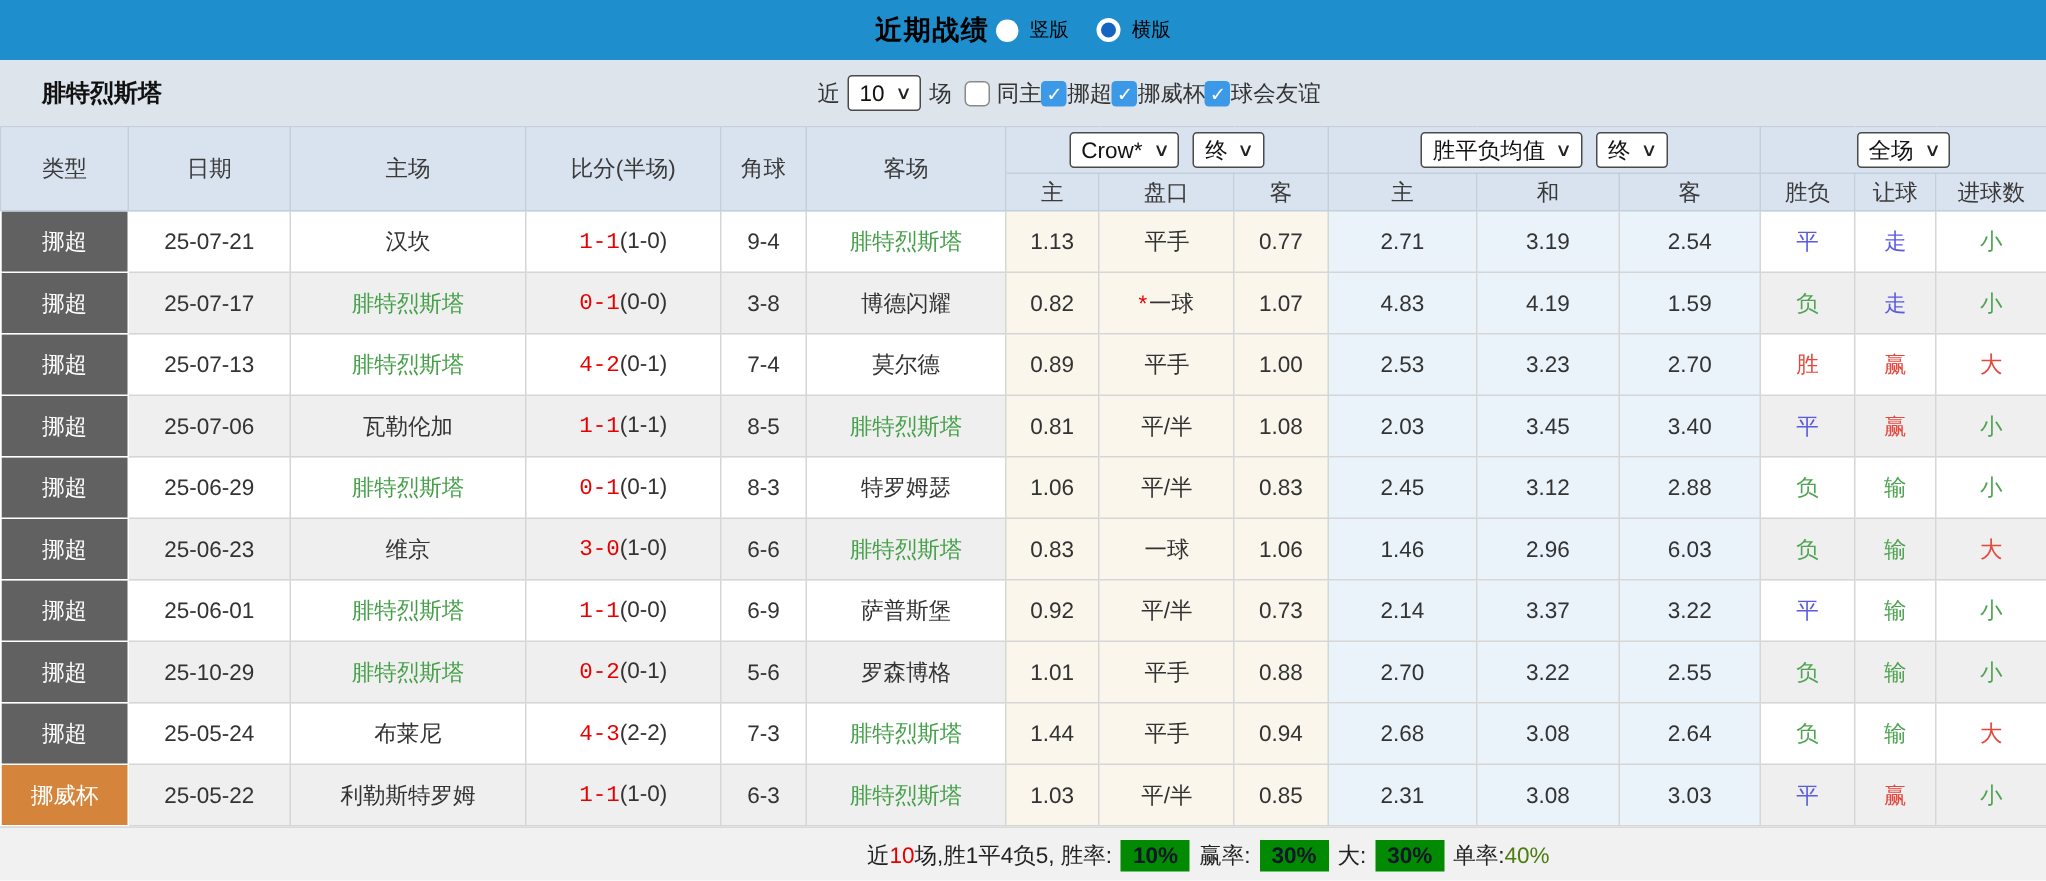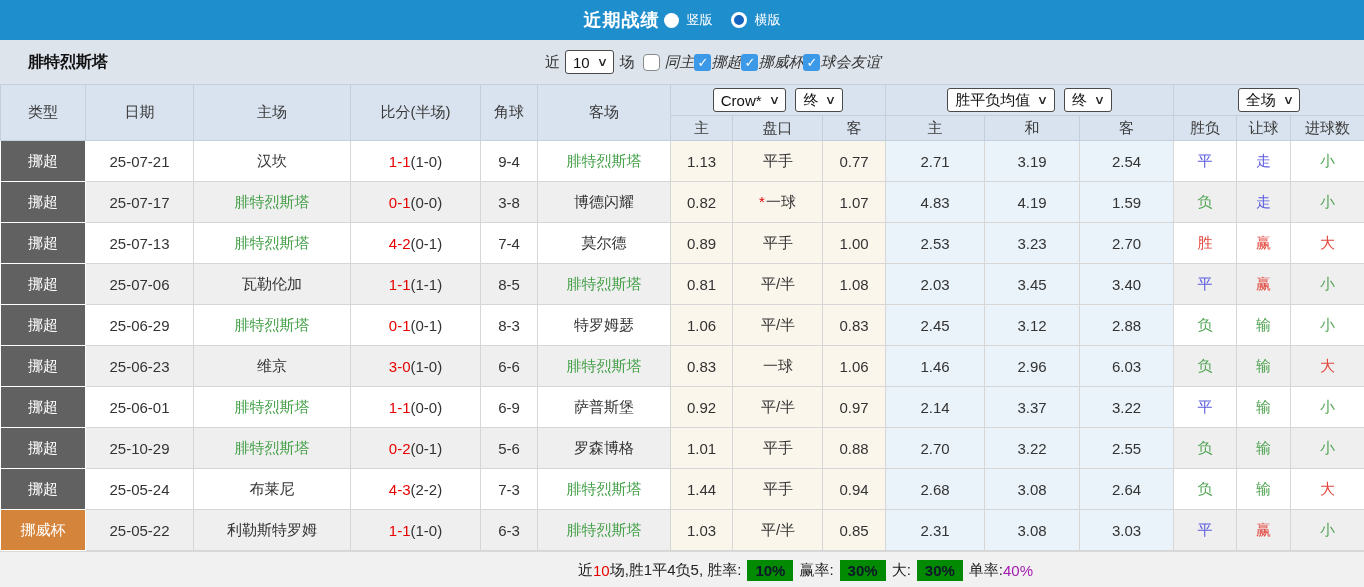--- a/index.html
+++ b/index.html
@@ -4,21 +4,21 @@
 <style>
   * { box-sizing: border-box; }
   html,body { margin:0; padding:0; }
   body {
     width:1364px; height:587px; background:#fff; color:#333;
     font-family:"Liberation Sans","DejaVu Sans",sans-serif; font-size:15px;
     overflow:hidden;
   }
   
   .topbar {
-    height:40px; background:#1f8ecd; color:#ffffff;
+    height:40px; background:#1f8ecd; color:#000000;
     display:flex; align-items:center; justify-content:center; gap:8px;
   }
   .topbar .title { font-size:18px; font-weight:bold; letter-spacing:1px; }
   .radio { width:15px; height:15px; border-radius:50%; display:inline-block; flex:none; }
   .radio.filled { background:#fff; margin-left:-4px; }
   .radio.ring { width:16px; height:16px; background:#1565c0; border:3.5px solid #fff; margin-left:10px; }
   .topbar .rlabel { font-size:13px; }
   
   .filterbar {
     height:44px; background:#dde4ec; position:relative;
@@ -55,38 +55,38 @@
   .grpwrap { display:flex; align-items:center; justify-content:center; gap:9px; }
   td {
     border:1px solid #d6d6d6; text-align:center; height:41px; padding:0;
     color:#333;
   }
   td.col-type { background:#616161; color:#fff; border-color:#fff; font-size:15px; }
   td.col-type.cup { background:#d5843b; }
   tbody tr:nth-child(even) td.zcell { background:#efefef; }
   td.cream { background:#fbf6ec; }
   td.bluecol { background:#eaf3fa;text-align:center; }
-  .ft { color:#e80000; }
+  .ft { color:#e80000;font-family:Liberation Mono, monospace; }
   .star { color:#e80000; margin-right:1px; }
   .self { color:#45a049; }
   .red { color:#e2483e; }
   .blue { color:#5b5bdf; }
   .green { color:#4fa352; }
   
   .summary {
     height:37px; background:#f1f1f1; border-top:1px solid #d9d9d9;
     display:flex; align-items:center; white-space:nowrap;
     padding-left:578px; font-size:15px; color:#222;
   }
   .summary .numred { color:#e80000; }
   .badge {
     background:#028a02; color:#0f172a; font-weight:bold;
     padding:2px 8px; margin:0 6px; display:inline-block;
   }
-  .blueval { color:#a21caf; }
+  .blueval { color:#4d7c0f; }
 </style>
 </head>
 <body>
 
 <div class="topbar">
   <span class="title">近期战绩</span>
   <span class="radio filled"></span>
   <span class="rlabel">竖版</span>
   <span class="radio ring"></span>
   <span class="rlabel">横版</span>
@@ -94,21 +94,21 @@
 
 <div class="filterbar">
   <div class="teamname">腓特烈斯塔</div>
   <div class="controls">
     <span>近</span>
     <span class="dd">
       <span>10</span>
       <span class="chev">∨</span>
     </span>
     <span>场</span>
-    <span id="filter-checks" style="display:inline-flex;align-items:center;font-style:italic;">
+    <span id="filter-checks" style="display:inline-flex;align-items:center;">
         <label class="cb-item">
           <span class="cb un"></span>
           <span>同主</span>
         </label>
         <label class="cb-item">
           <span class="cb checked">✓</span>
           <span>挪超</span>
         </label>
         <label class="cb-item">
           <span class="cb checked">✓</span>
@@ -298,21 +298,21 @@
   </tr>
       <tr>
     <td class="col-type league">挪超</td>
     <td class="zcell">25-06-01</td>
     <td class="zcell self">腓特烈斯塔</td>
     <td class="zcell"><span class="ft">1-1</span><span>(0-0)</span></td>
     <td class="zcell">6-9</td>
     <td class="zcell">萨普斯堡</td>
     <td class="cream">0.92</td>
     <td class="cream"><span class="star"></span><span>平/半</span></td>
-    <td class="cream">0.97</td>
+    <td class="cream">0.73</td>
     <td class="bluecol">2.14</td>
     <td class="bluecol">3.37</td>
     <td class="bluecol">3.22</td>
     <td class="zcell blue">平</td>
     <td class="zcell green">输</td>
     <td class="zcell green">小</td>
   </tr>
       <tr>
     <td class="col-type league">挪超</td>
     <td class="zcell">25-10-29</td>

